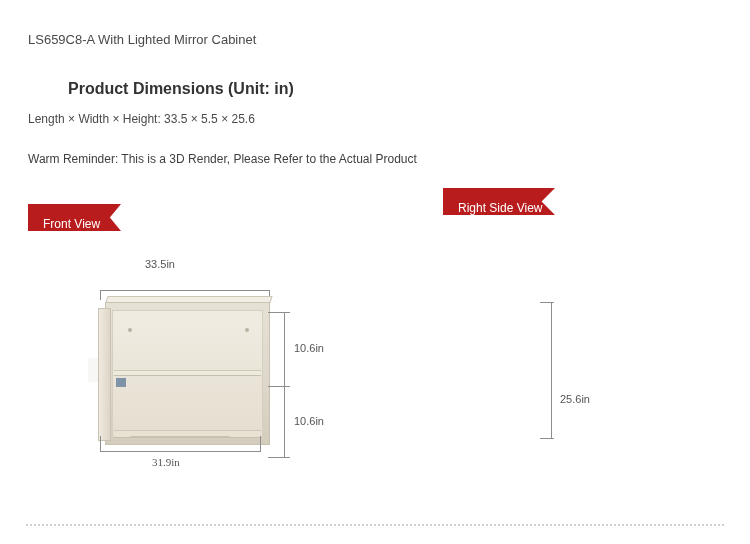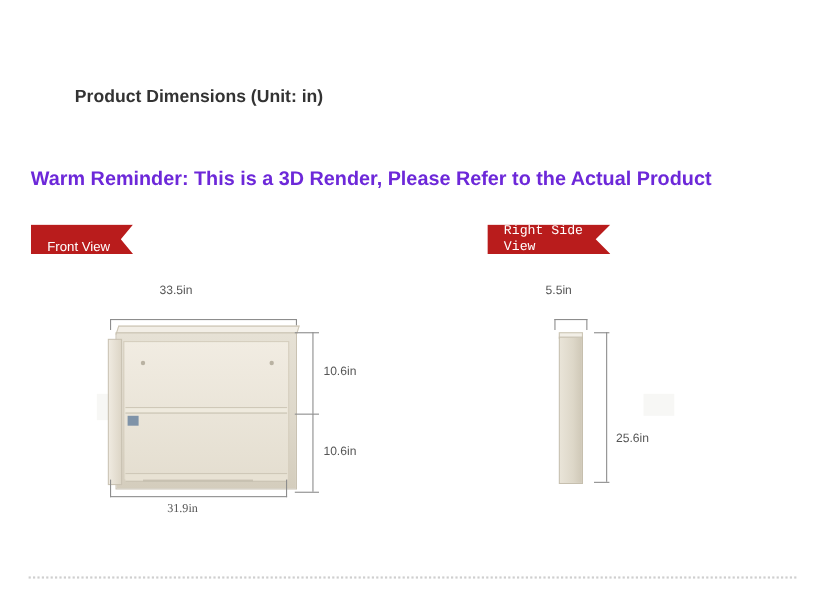--- a/index.html
+++ b/index.html
@@ -44,23 +44,23 @@
     position: absolute;
     left: 28px;
     top: 112px;
     font-size: 12px;
     color: #4a4a4a;
   }
   .warm-reminder {
     position: absolute;
     left: 28px;
     top: 152px;
-    font-size: 18px;
-    font-weight: bold;
-    color: #6d28d9;
+    font-size: 12px;
+    font-weight: normal;
+    color: #404040;
   }
 
   
   .ribbon {
     position: absolute;
     height: 27px;
     background: #b91c1c;
     color: #ffffff;
     font-size: 12px;
     display: flex;
@@ -69,23 +69,22 @@
     box-sizing: border-box;
     clip-path: polygon(0 0, 100% 0, 88% 50%, 100% 100%, 0 100%);
   }
   .ribbon-front {
     left: 28px;
     top: 204px;
     width: 93px;
   }
   .ribbon-side {
     left: 443px;
-    top: 204px;
+    top: 188px;
     width: 112px;
-    font-family: Liberation Mono, monospace;
   }
 
   
   .dim-label {
     position: absolute;
     font-size: 11px;
     color: #555555;
     white-space: nowrap;
   }
   .tick {
@@ -223,21 +222,23 @@
   .ghost {
     position: absolute;
     background: #f7f7f5;
   }
 </style>
 </head>
 <body>
 
 <div class="page">
 
+  <div class="product-title">LS659C8-A With Lighted Mirror Cabinet</div>
   <div class="dims-heading">Product Dimensions (Unit: in)</div>
+  <div class="dims-line">Length × Width × Height: 33.5 × 5.5 × 25.6</div>
   <div class="warm-reminder">Warm Reminder: This is a 3D Render, Please Refer to the Actual Product</div>
 
   <div class="ribbon ribbon-front">
     <span>Front View</span>
   </div>
   <div class="ribbon ribbon-side">
     <span>Right Side View</span>
   </div>
 
   <div class="front-wrap">
@@ -258,43 +259,31 @@
     <div class="screw" style="left:38px; top:70px;"></div>
     <div class="screw" style="left:155px; top:70px;"></div>
     <div class="detail-bar" style="left:40px; top:178px; width:100px;"></div>
 
     <div class="tick vline" style="left:10px; top:178px; height:16px;"></div>
     <div class="tick vline" style="left:170px; top:178px; height:16px;"></div>
     <div class="tick hline" style="left:10px; top:193px; width:161px;"></div>
     <div class="dim-label" style="left:62px; top:198px;font-family:Liberation Serif, serif;">31.9in</div>
   </div>
 
-  <div style="position:absolute; left:268px; top:290px; width:60px; height:190px;">
+  <div style="position:absolute; left:268px; top:300px; width:60px; height:190px;">
     <div class="tick hline" style="left:0px; top:12px; width:22px;"></div>
     <div class="tick vline" style="left:16px; top:12px; height:74px;"></div>
     <div class="tick hline" style="left:0px; top:86px; width:22px;"></div>
     <div class="dim-label" style="left:26px; top:42px;">10.6in</div>
 
     <div class="tick vline" style="left:16px; top:86px; height:71px;"></div>
     <div class="tick hline" style="left:0px; top:157px; width:22px;"></div>
     <div class="dim-label" style="left:26px; top:115px;">10.6in</div>
   </div>
 
-  <div class="side-wrap">
-
-    <div class="dim-label" style="left:6px; top:0px;">5.5in</div>
-    <div class="tick hline" style="left:14px; top:32px; width:30px;"></div>
-    <div class="tick vline" style="left:14px; top:32px; height:10px;"></div>
-    <div class="tick vline" style="left:43px; top:32px; height:10px;"></div>
-
-    <div class="side-cap"></div>
-    <div class="side-body"></div>
-
-    <div class="ghost" style="left:95px; top:100px; width:28px; height:20px;"></div>
-  </div>
 
   <div style="position:absolute; left:540px; top:300px; width:70px; height:150px;">
     <div class="tick hline" style="left:0px; top:2px; width:14px;"></div>
     <div class="tick vline" style="left:11px; top:2px; height:136px;"></div>
     <div class="tick hline" style="left:0px; top:138px; width:14px;"></div>
     <div class="dim-label" style="left:20px; top:63px;margin-top:30px;">25.6in</div>
   </div>
 
   <div class="divider"></div>
 </div>

